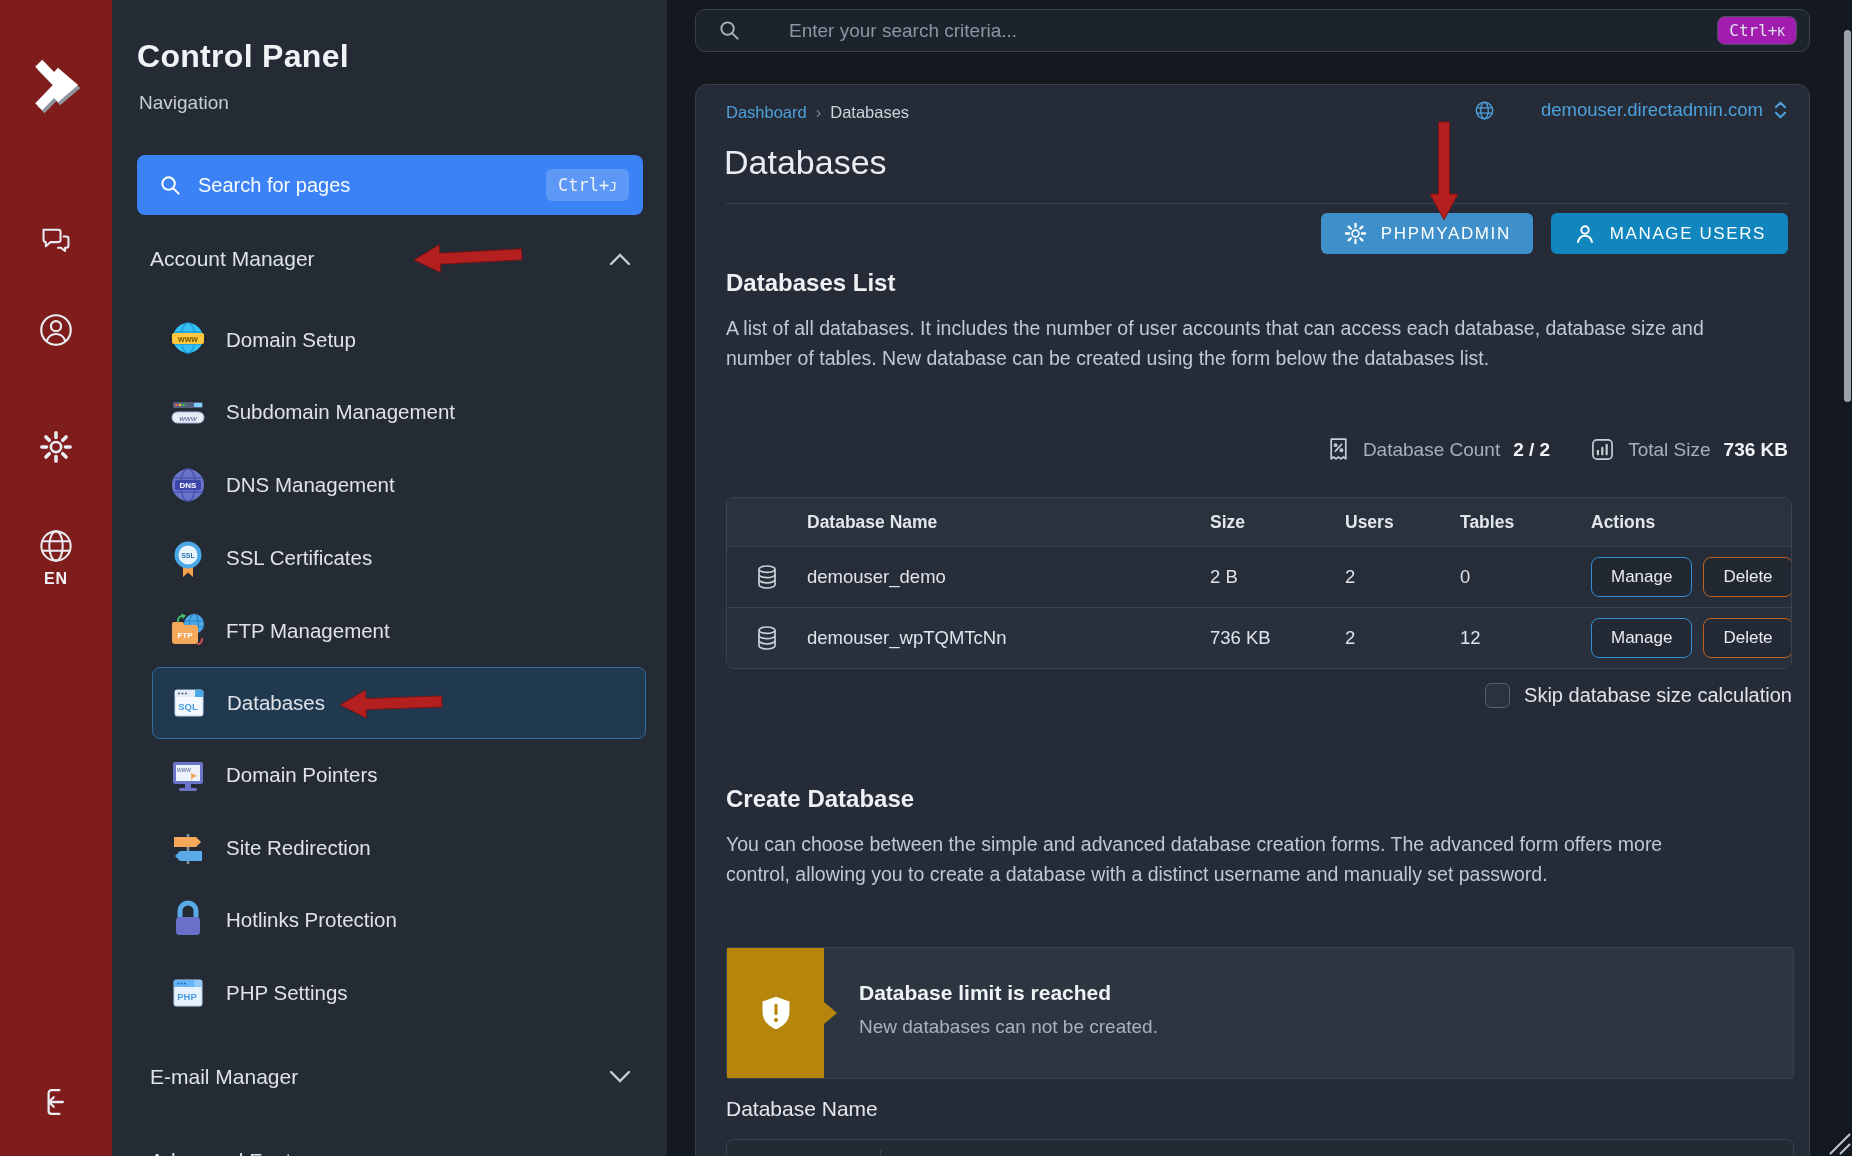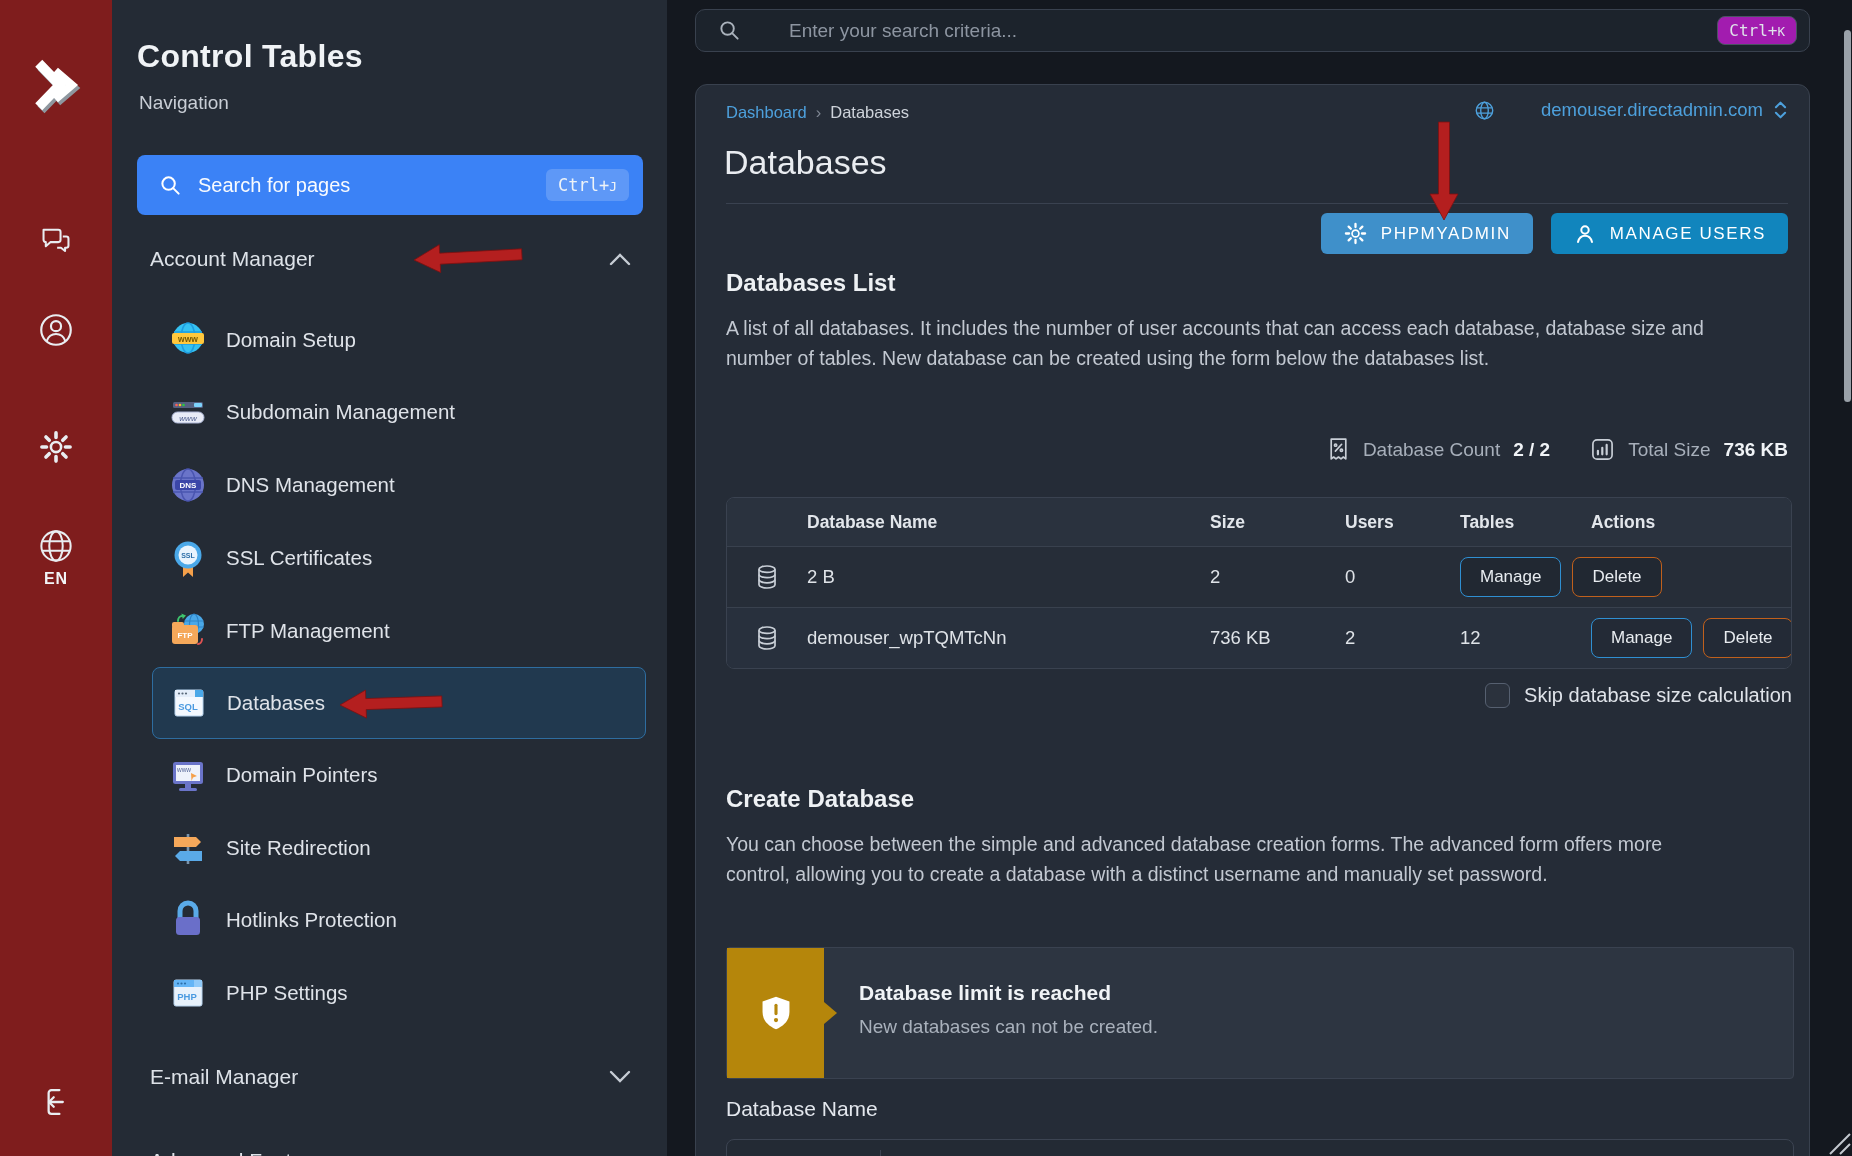--- a/index.html
+++ b/index.html
@@ -145,21 +145,21 @@
     <div class="rail-btn" style="top:1085px">
       <svg width="34" height="34" viewBox="0 0 30 30" fill="none" stroke="#e9edf1" stroke-width="2" stroke-linecap="round" stroke-linejoin="round">
         <path d="M18 4.5h-7A2.5 2.5 0 0 0 8.5 7v16a2.5 2.5 0 0 0 2.5 2.5h7"></path>
         <path d="M9 15h12"></path>
         <path d="M13 10.8 8.8 15l4.2 4.2"></path>
       </svg>
     </div>
   </div>
 
   <div id="sidebar">
-    <div class="sb-title">Control Tables</div>
+    <div class="sb-title">Control Panel</div>
     <div class="sb-subtitle">Navigation</div>
 
     <div class="sb-search">
       <svg width="23" height="23" viewBox="0 0 24 24" fill="none" stroke="#ffffff" stroke-width="2.1" stroke-linecap="round">
         <circle cx="10" cy="10" r="6.5"></circle>
           <path d="M15 15l5.5 5.5"></path>
       </svg>
       <input type="text" placeholder="Search for pages" style="">
       <span class="kbd-chip"><span>Ctrl+</span><span class="key">J</span></span>
     </div>
@@ -384,20 +384,21 @@
 
       <div class="t-grid t-row">
         <div class="t-icon-cell">
           <svg width="24" height="27" viewBox="0 0 24 27" fill="none" stroke="#c9cfd7" stroke-width="1.7">
             <ellipse cx="12" cy="5.2" rx="8" ry="3.2"></ellipse>
             <path d="M4 5.2v5.2c0 1.8 3.6 3.2 8 3.2s8-1.4 8-3.2V5.2"></path>
             <path d="M4 10.4v5.2c0 1.8 3.6 3.2 8 3.2s8-1.4 8-3.2v-5.2"></path>
             <path d="M4 15.6v5.2c0 1.8 3.6 3.2 8 3.2s8-1.4 8-3.2v-5.2"></path>
           </svg>
         </div>
+        <div>demouser_demo</div>
         <div>2 B</div>
         <div>2</div>
         <div>0</div>
         <div class="t-actions">
           <button class="btn-outline btn-manage">Manage</button>
           <button class="btn-outline btn-delete">Delete</button>
         </div>
       </div>
 
       <div class="t-grid t-row alt">

